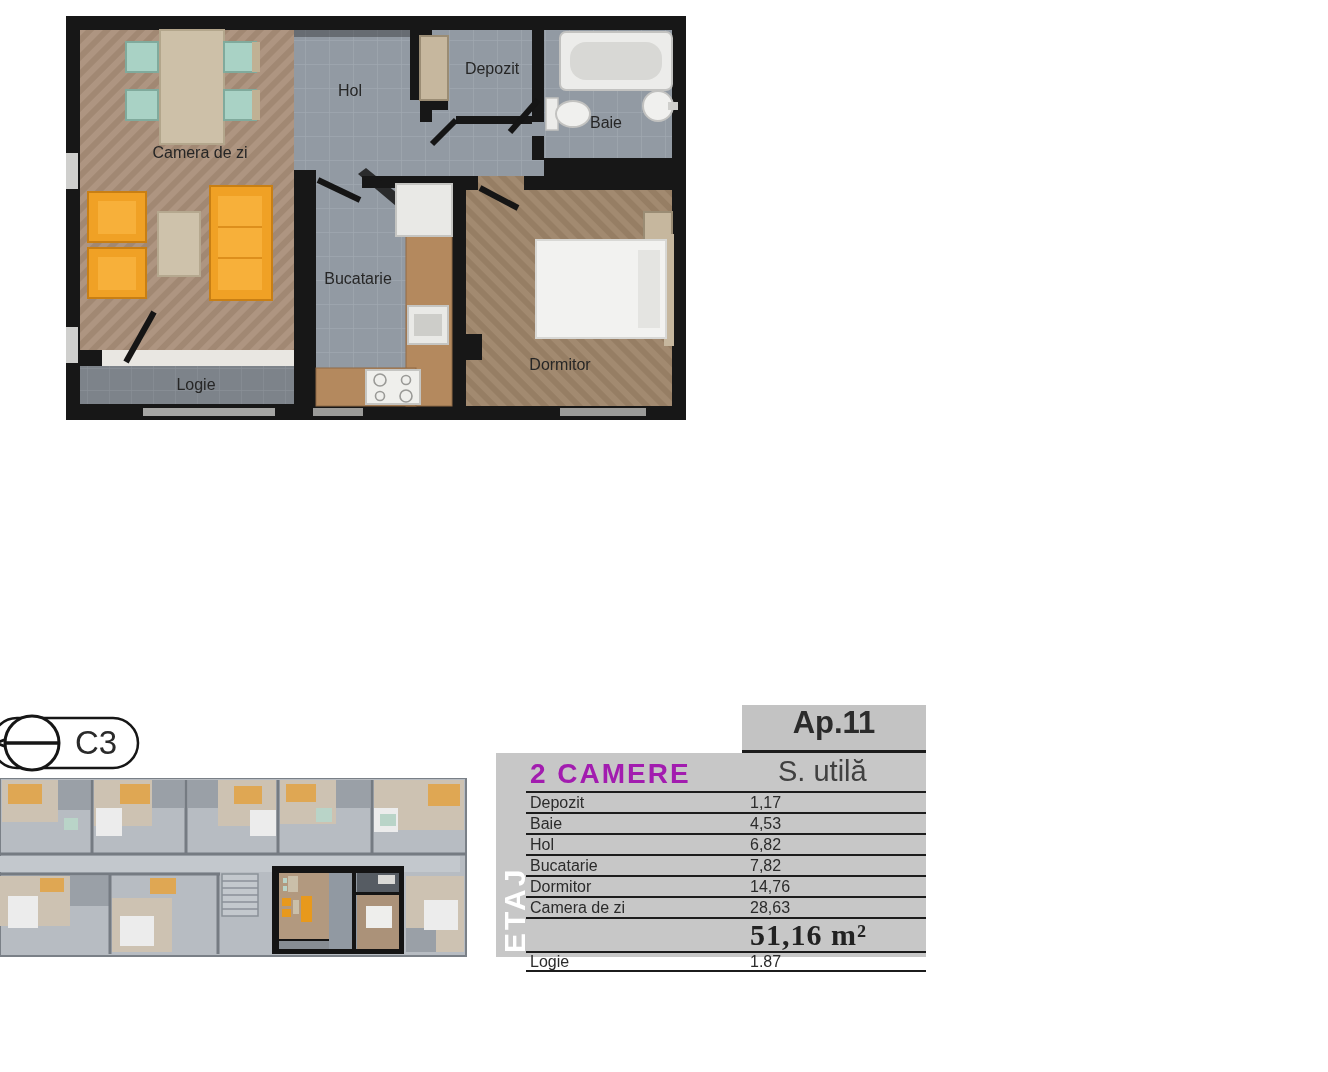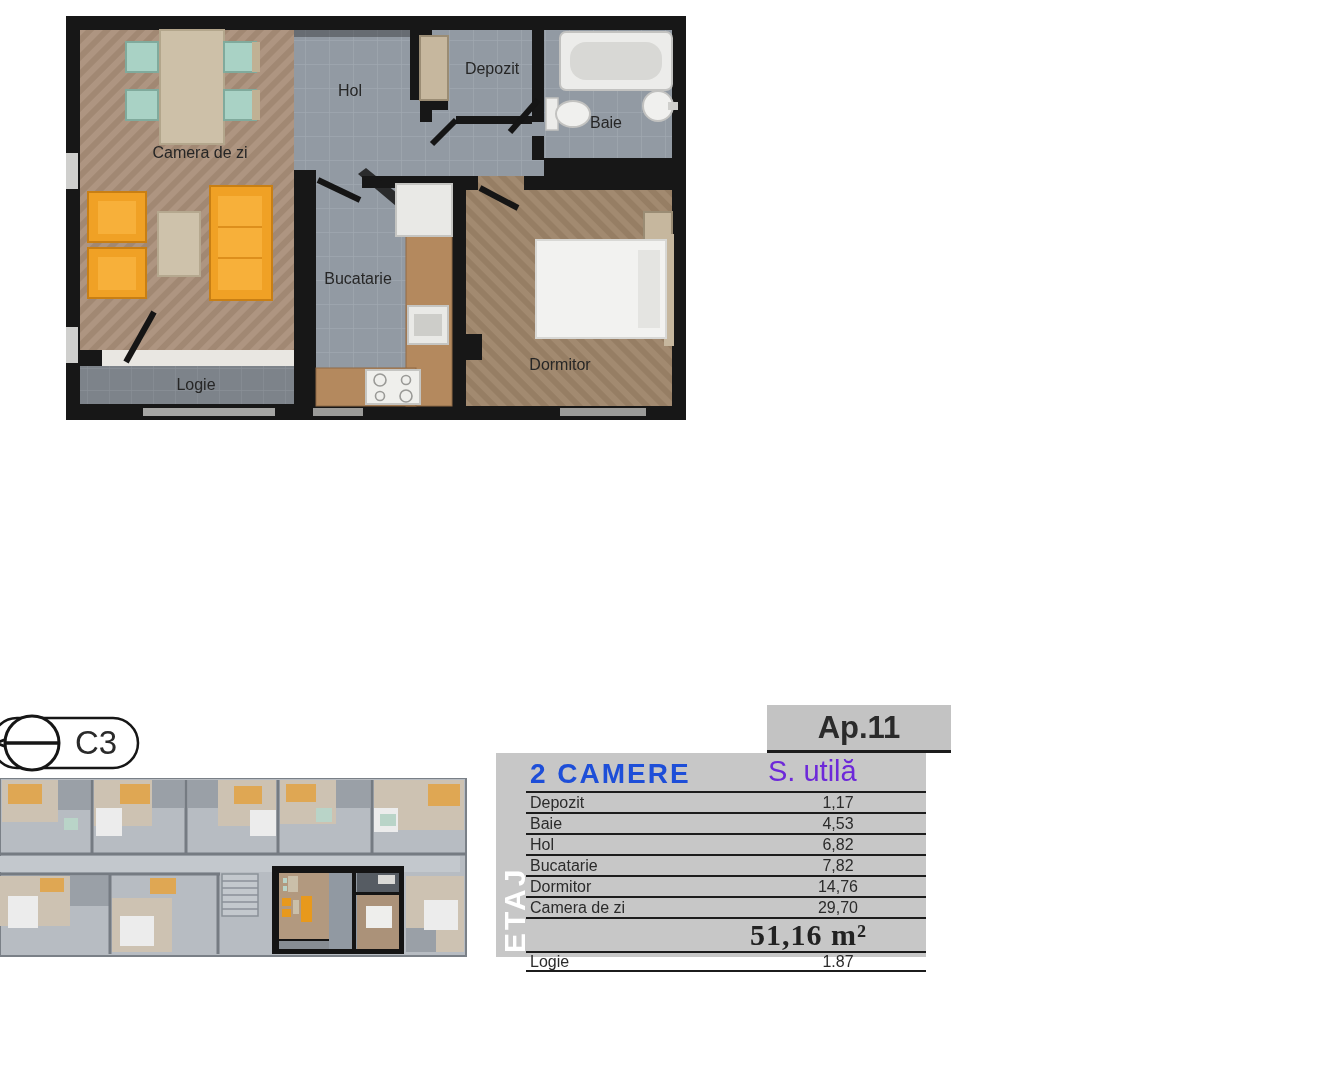--- a/index.html
+++ b/index.html
@@ -19,50 +19,50 @@
   #main-plan { position: absolute; left: 66px; top: 16px; }
   
   #compass { position: absolute; left: 0; top: 704px; }
   
   #site-plan { position: absolute; left: 0; top: 778px; }
   
   .area-table { position: absolute; left: 496px; top: 705px; width: 430px; height: 252px; }
   .ap-header {
     position: absolute; left: 246px; top: 0; width: 184px; height: 45px;
     background: #c3c3c3; border-bottom: 3px solid #1c1c1c;
-    display: flex; align-items: center; justify-content: center;
-    font-size: 31px; font-weight: bold; color: #2b2b2b; margin-left: 25px;
+    display: flex; justify-content: center;
+    font-size: 31px; font-weight: bold; color: #2b2b2b;
   }
   .panel {
     position: absolute; left: 0; top: 48px; width: 430px; height: 204px;
     background: #c7c7c7;
   }
   .etaj {
     position: absolute; left: 4px; bottom: 4px; height: 92px;
     writing-mode: vertical-rl; transform: rotate(180deg);
     color: #ffffff; font-weight: bold; font-size: 30px; letter-spacing: 3px;
     line-height: 30px;
   }
   .thead { position: relative; height: 38px; }
   .type-label {
     position: absolute; left: 34px; top: 5px;
-    color: #1d4ed8; font-weight: bold; font-size: 28px; letter-spacing: 2px;
+    color: #a21caf; font-weight: bold; font-size: 28px; letter-spacing: 2px;
   }
   .sutil-label {
-    position: absolute; left: 272px; top: 2px;
-    color: #6d28d9; font-size: 29px;
+    position: absolute; left: 282px; top: 2px;
+    color: #404040; font-size: 29px;
   }
   .rows { position: absolute; left: 30px; right: 0; top: 38px; }
   .row {
     display: flex; align-items: center; height: 19px;
     border-top: 2px solid #1c1c1c;
     font-size: 16px; color: #2b2b2b;
   }
   .row .rl { flex: 0 0 220px; padding-left: 4px; }
-  .row .rv { flex: 1; text-align: center; }
+  .row .rv { flex: 1; }
   .total-row {
     height: 32px; border-top: 2px solid #1c1c1c;
     display: flex; align-items: center; font-family: Liberation Serif, serif;
   }
   .total-row .tv {
     padding-left: 224px; font-size: 30px; font-weight: bold; color: #222222;
     letter-spacing: 1px;
   }
   .row.last { border-bottom: 2px solid #1c1c1c; height: 17px; }
   svg text { font-family: "Liberation Sans", sans-serif; }
@@ -333,21 +333,21 @@
         <div class="row">
           <span class="rl">Bucatarie</span>
           <span class="rv">7,82</span>
         </div>
         <div class="row">
           <span class="rl">Dormitor</span>
           <span class="rv">14,76</span>
         </div>
         <div class="row">
           <span class="rl">Camera de zi</span>
-          <span class="rv">29,70</span>
+          <span class="rv">28,63</span>
         </div>
         <div class="total-row">
           <span class="tv">51,16 m²</span>
         </div>
         <div class="row last">
           <span class="rl">Logie</span>
           <span class="rv">1.87</span>
         </div>
       </div>
     </div>

